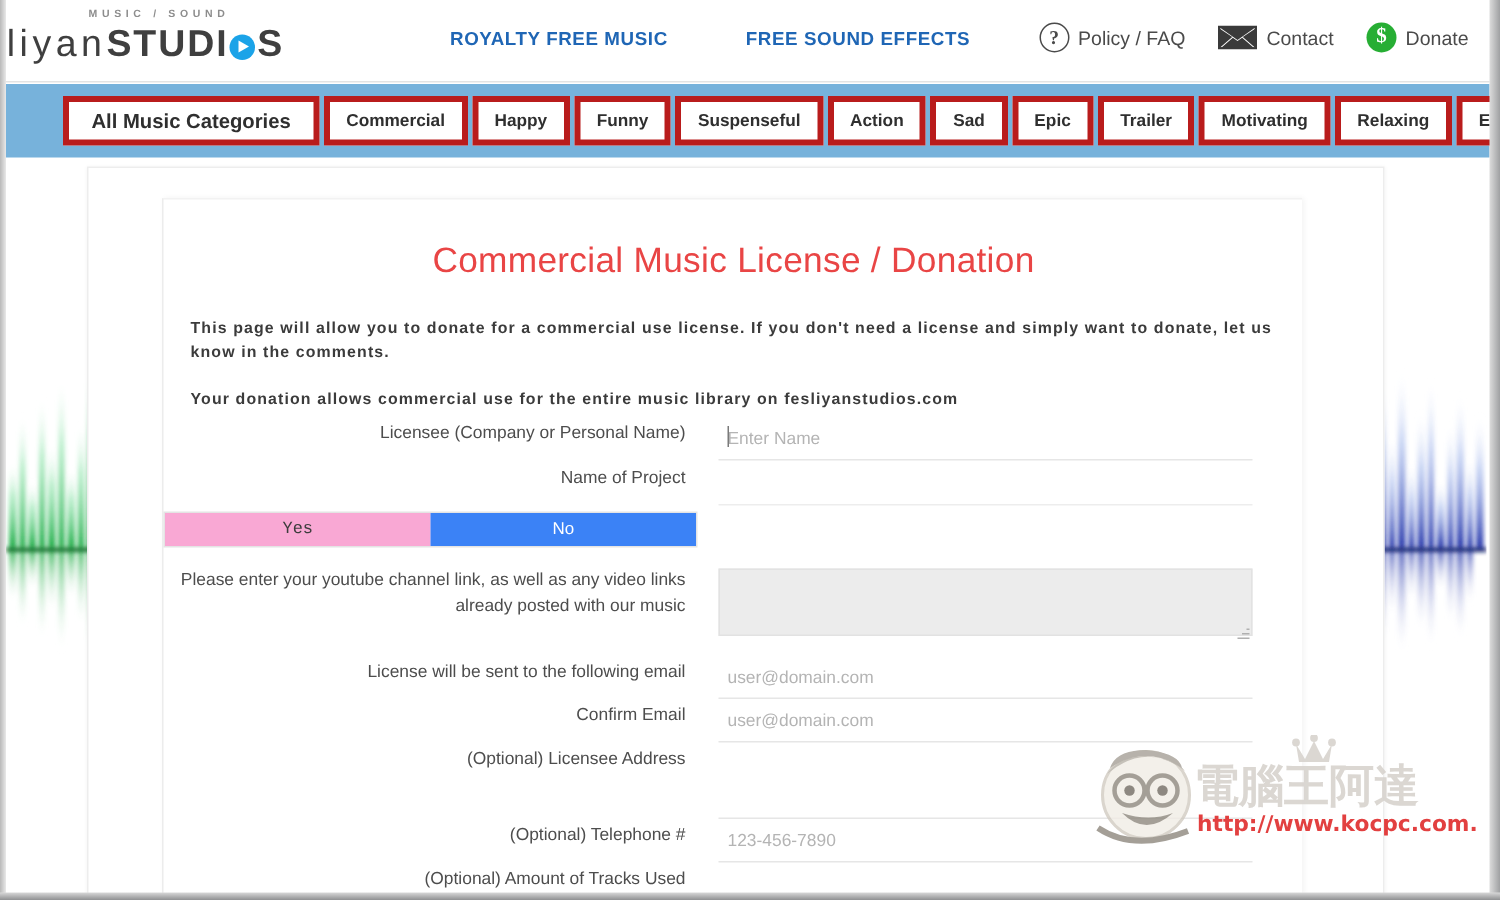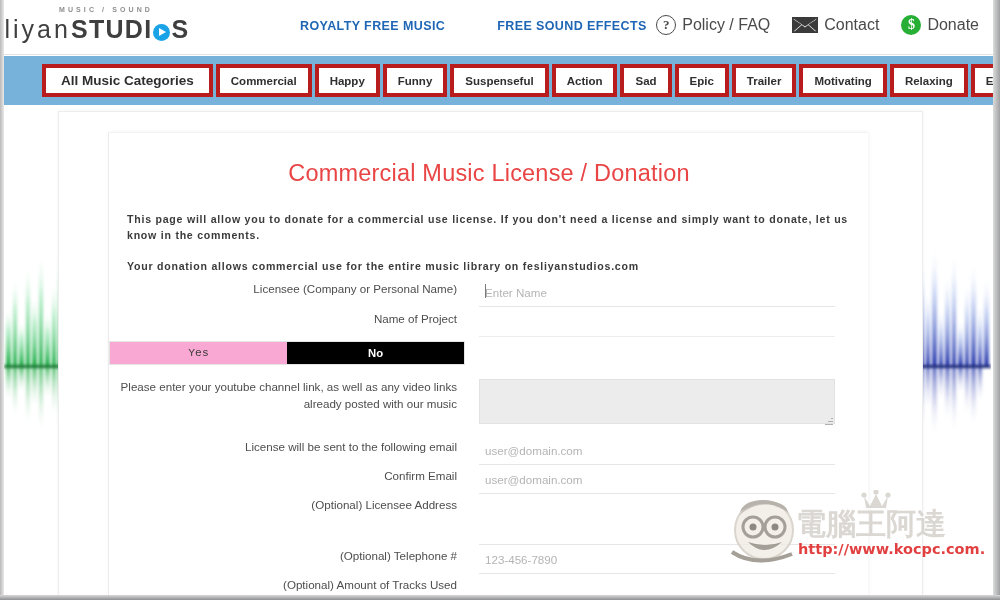--- a/index.html
+++ b/index.html
@@ -75,21 +75,21 @@
   .nav-main a {
     font-size: 12.5px; font-weight: 700; letter-spacing: 0.4px;
     color: #1f66b5; text-decoration: none; white-space: nowrap;
   }
 
   .nav-util {
     position: absolute; right: 14px; top: 15px;
     display: flex; align-items: center; gap: 22px;
   }
   .util-item { display: flex; align-items: center; gap: 6px; }
-  .util-item span.lbl { font-size: 16px; color: #4a4a4a; white-space: nowrap; }
+  .util-item span.lbl { font-size: 13px; color: #4a4a4a; white-space: nowrap; }
   .ic-q {
     width: 20px; height: 20px; border-radius: 50%;
     border: 1.7px solid #4a4a4a; color: #4a4a4a;
     font-size: 13px; font-weight: 700; line-height: 17px; text-align: center;
     font-family: "Liberation Serif", serif;
   }
   .ic-mail { width: 26px; height: 16px; display: block; }
   .ic-dollar {
     width: 20px; height: 20px; border-radius: 50%;
     background: #27ae34; color: #fff;
@@ -186,21 +186,21 @@
 
   .toggle {
     display: flex; width: 100%; height: 24px;
     border: 1px solid #e4e4e4; overflow: hidden;
   }
   .tg {
     flex: 1; display: flex; align-items: center; justify-content: center;
     font-size: 11.3px; cursor: pointer;
   }
   .tg.off { background: #f9a8d4; color: #3c3c3c; font-family: Liberation Mono, monospace; }
-  .tg.on  { background: #000000; color: #ffffff; font-weight: bold; }
+  .tg.on  { background: #3b82f6; color: #ffffff; }
 
   .ta {
     width: 100%; height: 45px;
     background: #ececec; border: 1px solid #e2e2e2;
     outline: none; resize: none;
     font-size: 11.6px; color: #3d3d3d;
     font-family: "Liberation Sans", sans-serif;
     padding: 4px 6px;
   }
   .ta-grip {

